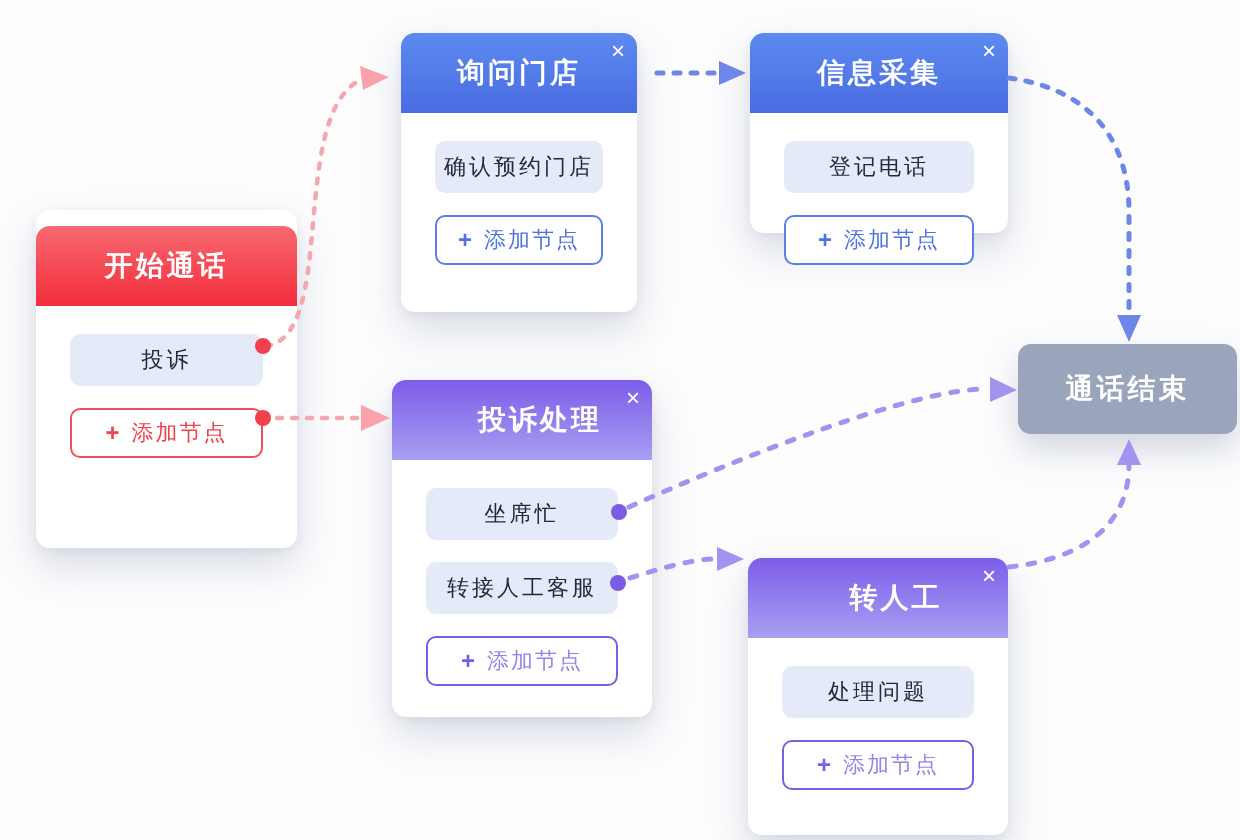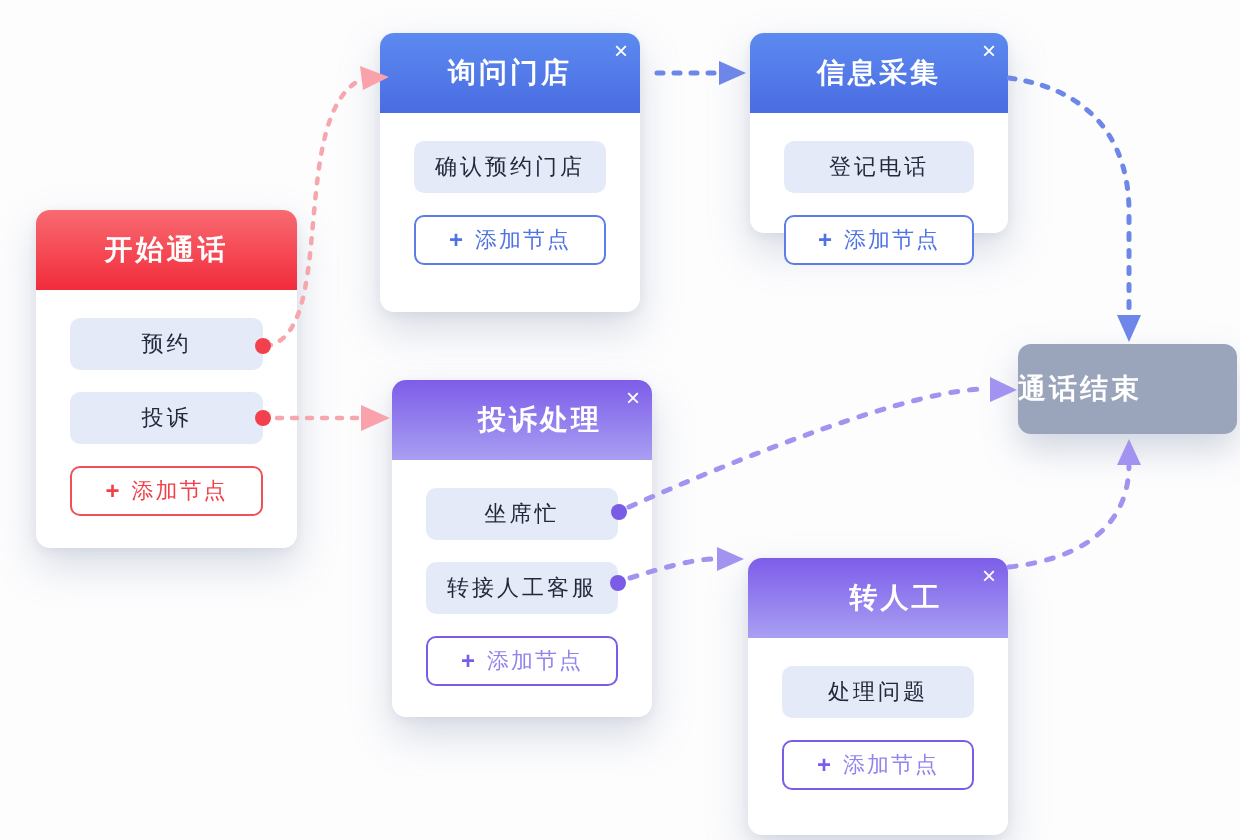--- a/index.html
+++ b/index.html
@@ -10,21 +10,21 @@
   }
   .edges{position:absolute;left:0;top:0;width:1240px;height:840px;pointer-events:none;z-index:5;}
   .card{
     position:absolute;background:#ffffff;border-radius:14px;z-index:2;
     box-shadow:0 18px 40px rgba(130,142,170,.30),0 3px 10px rgba(130,142,170,.12);
   }
   .card-header{
     height:80px;border-radius:14px 14px 0 0;position:relative;
     display:flex;align-items:center;justify-content:center;
   }
-  .theme-red  .card-header{background:linear-gradient(180deg,#f86a71 0%,#f22c3b 100%);}
+  .theme-red  .card-header{background:linear-gradient(180deg,#f86a71 0%,#f22c3b 100%);margin-top:16px;}
   .theme-blue .card-header{background:linear-gradient(180deg,#5c8af0 0%,#4a6ce2 100%);}
   .theme-purple .card-header{background:linear-gradient(180deg,#7d5de9 0%,#a89ff2 100%);padding-left:36px;}
   .card-title{color:#fff;font-size:28px;font-weight:bold;letter-spacing:3px;}
   .close-btn{
     position:absolute;top:4px;right:10px;background:none;border:none;padding:2px;
     color:#fff;font-size:24px;line-height:1;cursor:pointer;font-family:inherit;
   }
   .card-body{padding:28px 34px 0;border-radius:25px;}
   .pill{
     height:52px;background:#e4eaf8;border-radius:10px;margin-bottom:22px;
@@ -37,27 +37,27 @@
     font-size:22px;letter-spacing:2px;cursor:pointer;font-family:inherit;
   }
   .theme-red  .add-btn{border-color:#f25059;color:#f2404b;}
   .theme-blue .add-btn{border-color:#5b7ce9;color:#4f72e5;}
   .theme-purple .add-btn{border-color:#7a5ce6;color:#9184ee;}
   .theme-purple .add-btn .plus{color:#7a5ee8;}
   .plus{margin-right:10px;font-size:24px;font-weight:bold;}
   .end-node{
     position:absolute;left:1018px;top:344px;width:219px;height:90px;z-index:2;
     background:#9aa4ba;border-radius:13px;
-    display:flex;align-items:center;
+    display:flex;align-items:center;justify-content:center;
     color:#fff;font-size:28px;font-weight:bold;letter-spacing:3px;
     box-shadow:0 16px 34px rgba(130,142,170,.35);
   }
   
   .card-start{left:36px;top:210px;width:261px;height:338px;}
-  .card-ask{left:380px;top:33px;width:260px;height:279px;}
+  .card-ask{left:401px;top:33px;width:236px;height:279px;}
   .card-info{left:750px;top:33px;width:258px;height:200px;}
   .card-complaint{left:392px;top:380px;width:260px;height:337px;}
   .card-human{left:748px;top:518px;width:260px;height:277px;margin-top:40px;}
 </style>
 </head>
 <body>
 
 <div class="canvas">
 
   <svg class="edges" viewBox="0 0 1240 840">
@@ -87,21 +87,20 @@
     <circle cx="263" cy="418" r="8" fill="#f2414d"></circle>
     <circle cx="619" cy="512" r="8" fill="#7a5ce6"></circle>
     <circle cx="618" cy="583" r="8" fill="#7a5ce6"></circle>
   </svg>
 
   <div class="card card-start theme-red">
     <div class="card-header">
       <span class="card-title">开始通话</span>
     </div>
     <div class="card-body">
-      <div class="pill">预约</div>
       <div class="pill">投诉</div>
       <button class="add-btn">
         <span class="plus">+</span>
         <span>添加节点</span>
       </button>
     </div>
   </div>
 
   <div class="card card-ask theme-blue">
     <div class="card-header">

